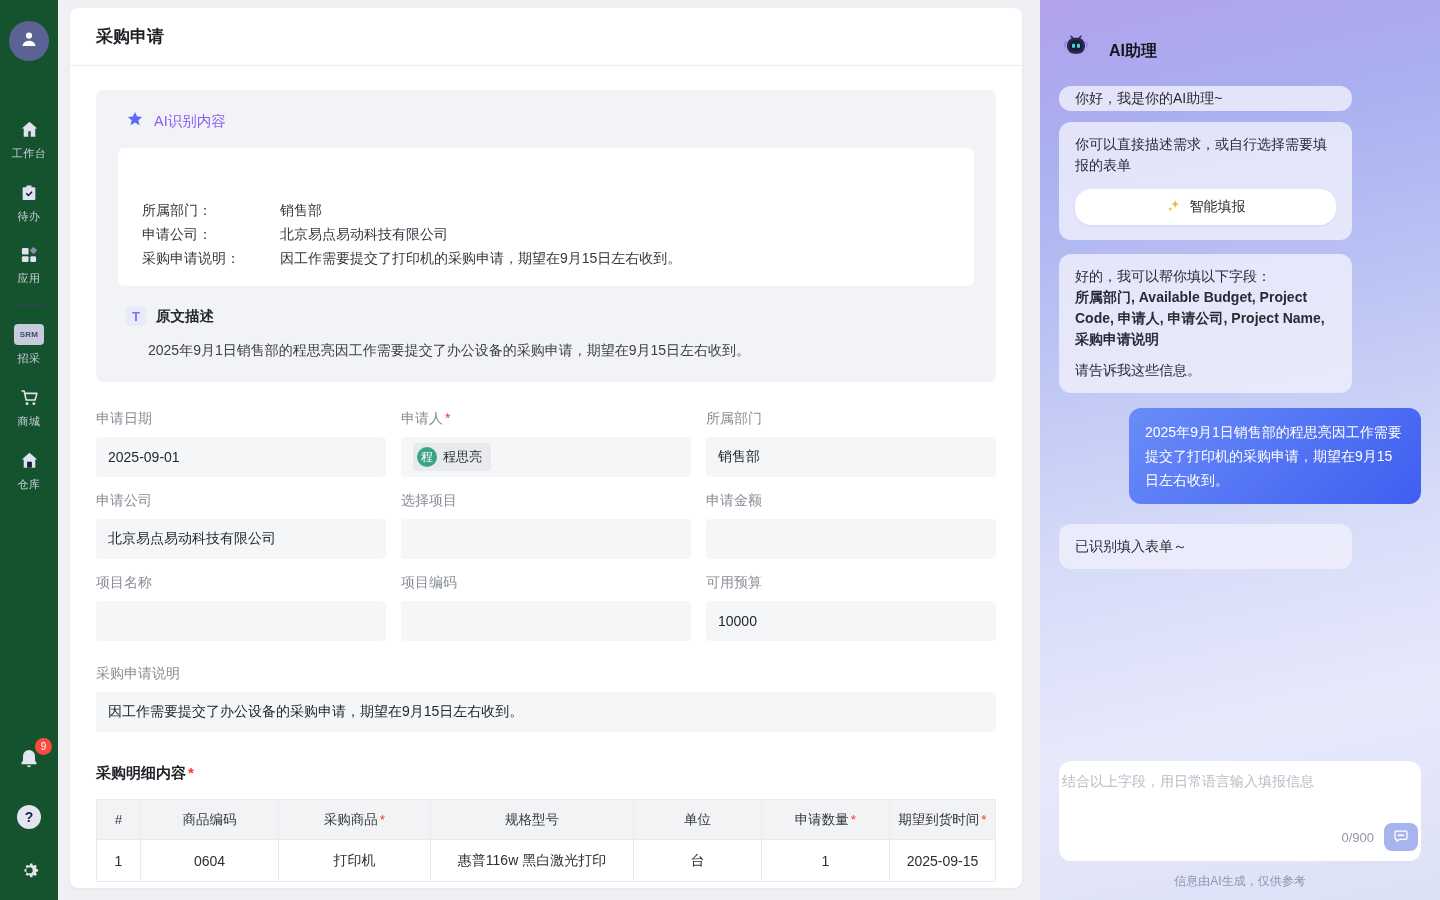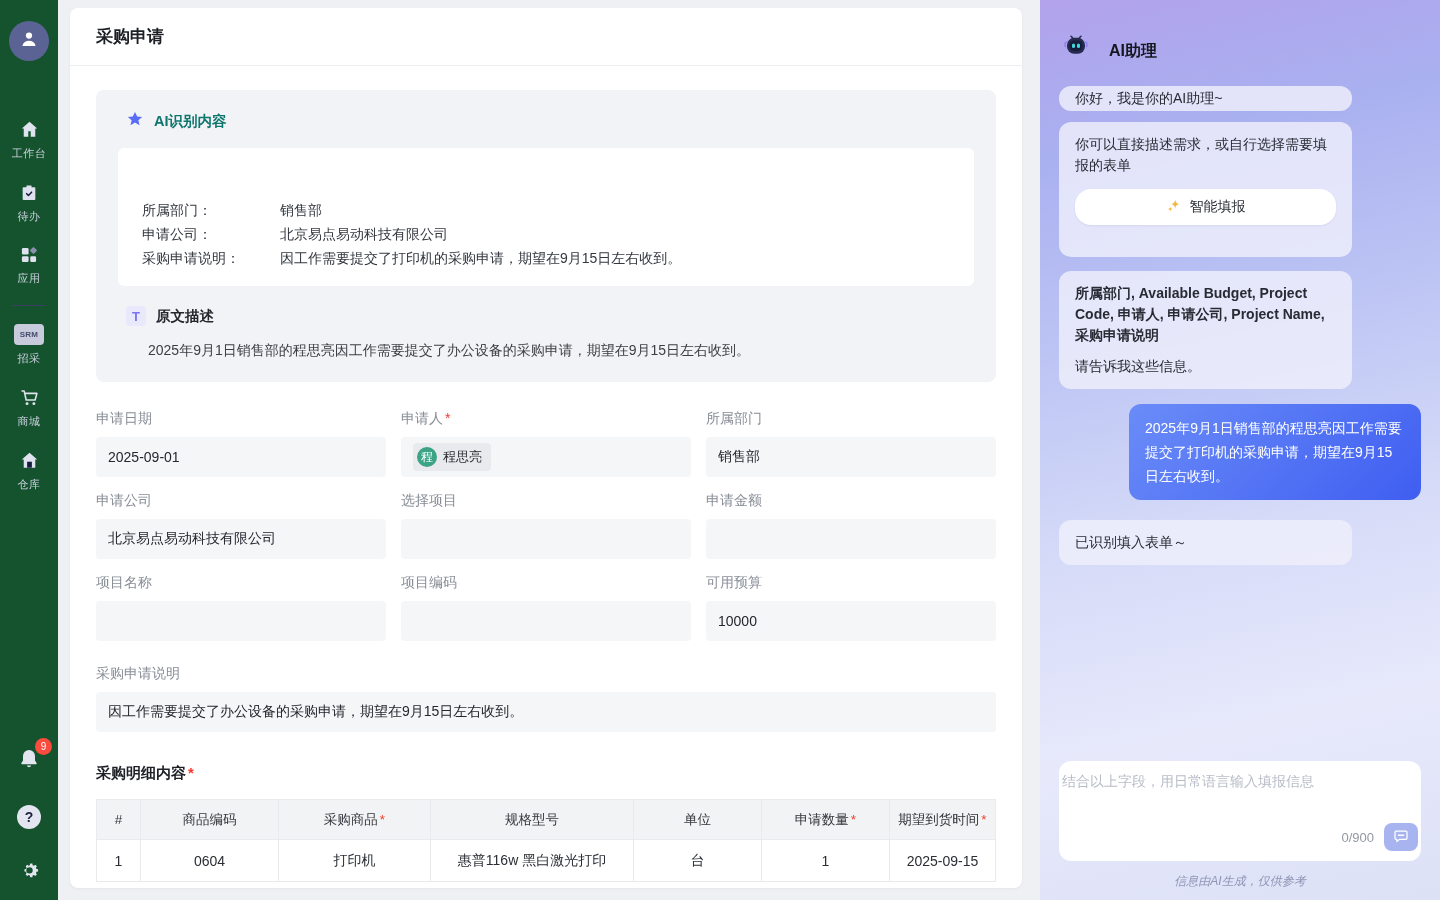--- a/index.html
+++ b/index.html
@@ -52,21 +52,21 @@
   }
   .card-header {
     height:58px; flex:0 0 58px; display:flex; align-items:center; padding:0 26px;
     border-bottom:1px solid #ebedf0;
   }
   .card-title { font-size:17px; font-weight:bold; color:#1c1f24; }
   .card-body { padding:24px 26px 20px; overflow:hidden; }
 
   .ai-block { background:#f2f3f6; border-radius:8px; padding:20px 22px 22px; }
   .ai-block-header { display:flex; align-items:center; gap:10px; padding-left:8px; }
-  .ai-block-title { font-size:14.5px; font-weight:bold; color:#0f766e; }
+  .ai-block-title { font-size:14.5px; font-weight:normal; color:#8b5cf6; }
   .ai-white-box {
     background:#fff; border-radius:6px; margin-top:16px; padding:16px 24px;
   }
   .ai-row { display:flex; line-height:24px; font-size:14px;margin-top:34px; }
   .ai-row + .ai-row { margin-top:0; }
   .ai-row .k { width:138px; flex:0 0 138px; color:#33373e; }
   .ai-row .v { color:#33373e; }
   .orig-header { display:flex; align-items:center; gap:10px; margin-top:20px; padding-left:8px; }
   .t-icon {
     width:20px; height:20px; border-radius:4px; background:#e9e9fc; color:#7d74f5;
@@ -114,21 +114,21 @@
     background:linear-gradient(168deg,#b2a2ec 0%,#a9b0f0 16%,#bcc4f4 36%,#d6dbf8 58%,#e7e9fb 78%,#dde1f6 100%);
     display:flex; flex-direction:column; padding:0 19px;
   }
   .ai-panel-header { display:flex; align-items:flex-end; gap:19px; margin:32px 0 24px; padding-left:3px; }
   .ai-panel-title { font-size:16px; font-weight:bold; color:#15181f; }
   .bubble {
     width:293px; background:rgba(239,239,251,.82); border-radius:12px;
     padding:12px 16px; font-size:14px; color:#272b33; line-height:21px;
   }
   .bubble.b1 { margin-bottom:11px; padding:2px 16px; }
-  .bubble.b2 { margin-bottom:14px; padding-bottom:32px; }
+  .bubble.b2 { margin-bottom:14px; padding-bottom:15px; }
   .bubble.b3 { margin-bottom:15px; }
   .smart-fill-btn {
     margin-top:13px; height:36px; background:#fff; border:none; border-radius:16px; width:100%;
     display:flex; align-items:center; justify-content:center; gap:7px;
     font-size:14px; color:#2b2f36; cursor:pointer; box-shadow:0 1px 2px rgba(40,50,120,.08);
     font-family:inherit;
   }
   .fields-list { font-weight:bold; }
   .fields-outro { margin-top:10px; }
   .user-bubble {
@@ -145,21 +145,21 @@
     border:none; outline:none; resize:none; flex:1; font-size:14px; color:#2a2e36;
     font-family:inherit; background:transparent;
   }
   .composer textarea::placeholder { color:#b8bcc7; }
   .composer-footer { display:flex; align-items:center; justify-content:flex-end; gap:10px; }
   .counter { font-size:13px; color:#9298a3; }
   .send-btn {
     width:34px; height:28px; border:none; border-radius:8px; background:#a8b4f0;
     display:flex; align-items:center; justify-content:center; cursor:pointer;
   }
-  .disclaimer { text-align:center; font-size:12px; color:#9095b5; margin:12px 0 10px;font-style:italic; }
+  .disclaimer { text-align:center; font-size:12px; color:#9095b5; margin:12px 0 10px; }
 </style>
 </head>
 <body>
 
 <nav class="sidebar">
   <div class="avatar-circle">
     <span>
       <svg width="22" height="22" viewBox="0 0 24 24">
           <circle cx="12" cy="8.2" r="3.4" fill="#fff"></circle>
           <path d="M4.8 19.5c.9-3.8 3.7-5.6 7.2-5.6s6.3 1.8 7.2 5.6z" fill="#fff"></path>
@@ -416,20 +416,21 @@
         <svg width="17" height="17" viewBox="0 0 24 24">
             <path d="M13 3c.6 4.6 1.9 6.4 6.8 7-4.9.6-6.2 2.4-6.8 7-.6-4.6-1.9-6.4-6.8-7 4.9-.6 6.2-2.4 6.8-7z" fill="#f4b63e"></path>
             <path d="M6 13.5c.3 2.4 1 3.3 3.5 3.6-2.5.3-3.2 1.2-3.5 3.6-.3-2.4-1-3.3-3.5-3.6 2.5-.3 3.2-1.2 3.5-3.6z" fill="#f4b63e"></path>
           </svg>
       </span>
       <span>智能填报</span>
     </button>
   </div>
 
   <div class="bubble b3">
+    <div>好的，我可以帮你填以下字段：</div>
     <div class="fields-list">所属部门, Available Budget, Project Code, 申请人, 申请公司, Project Name, 采购申请说明</div>
     <div class="fields-outro">请告诉我这些信息。</div>
   </div>
 
   <div class="user-bubble">2025年9月1日销售部的程思亮因工作需要提交了打印机的采购申请，期望在9月15日左右收到。</div>
 
   <div class="bubble">已识别填入表单～</div>
 
   <div class="spacer"></div>
 

